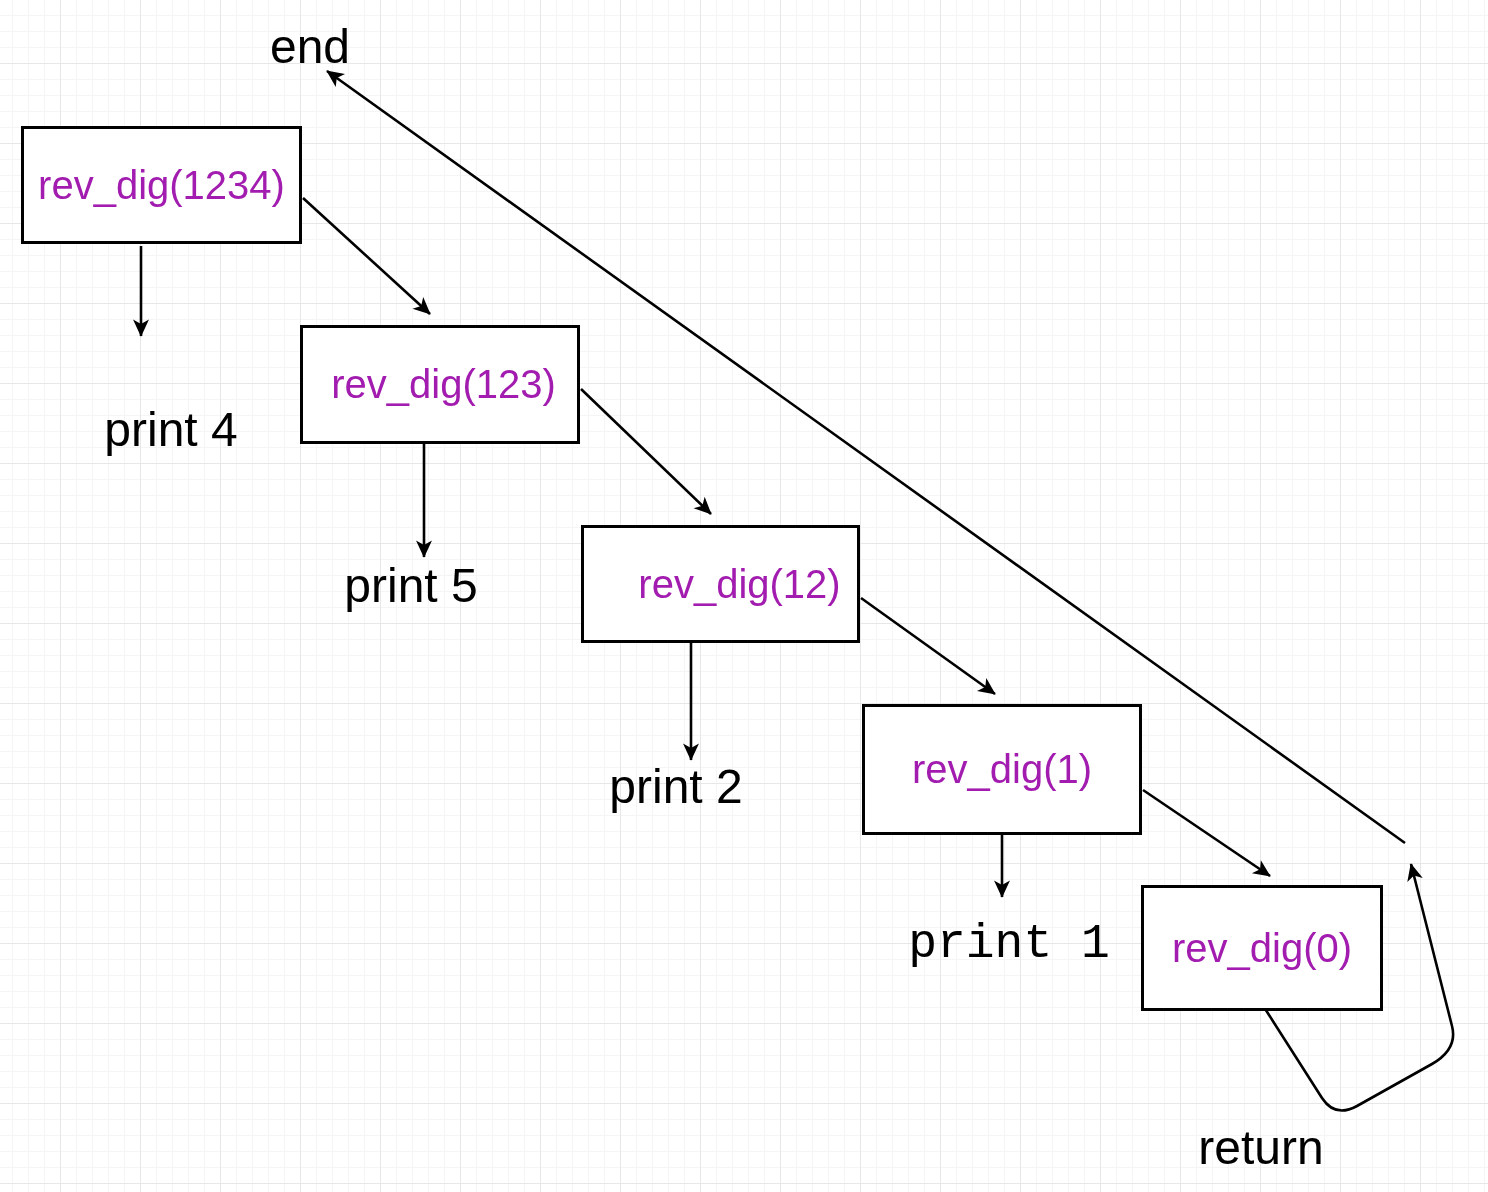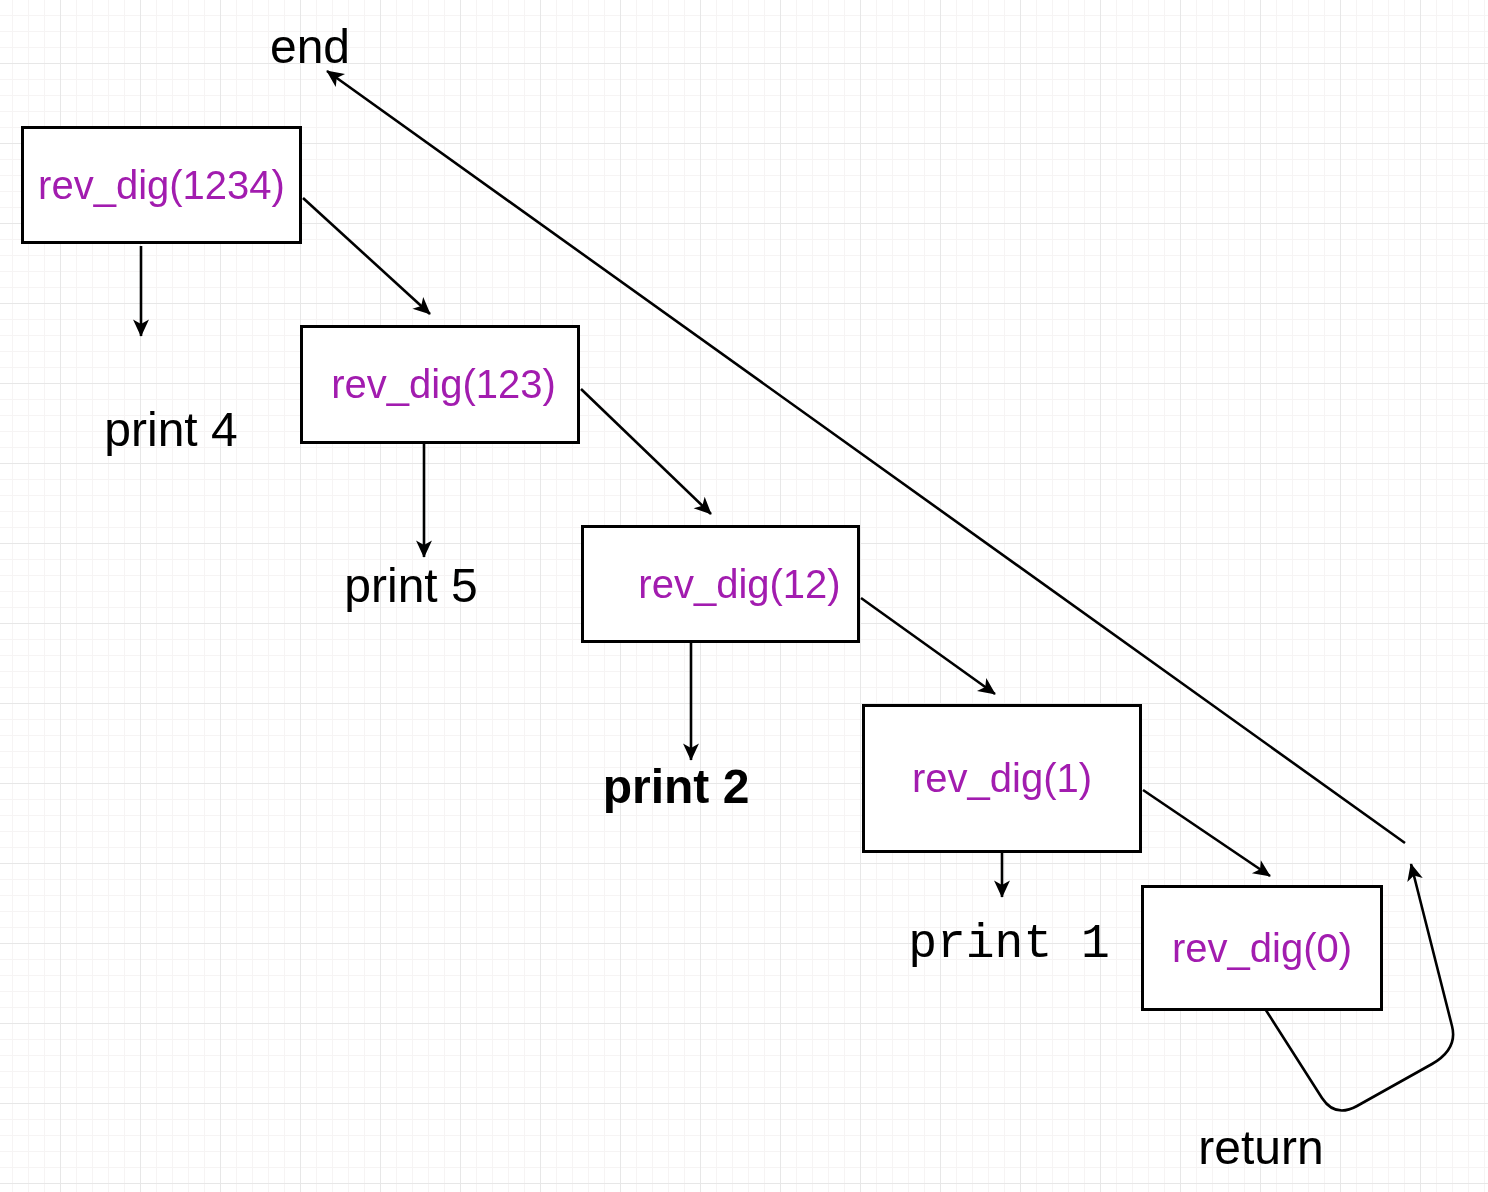--- a/index.html
+++ b/index.html
@@ -80,28 +80,28 @@
   <div id="node-layer">
       <div class="node" style="left: 21px; top: 126px; width: 281px; height: 118px;">
         <span>rev_dig(1234)</span>
       </div>
       <div class="node" style="left: 300px; top: 325px; width: 280px; height: 119px; padding-left: 7px;">
         <span>rev_dig(123)</span>
       </div>
       <div class="node" style="left: 581px; top: 525px; width: 279px; height: 118px; padding-left: 38px;">
         <span>rev_dig(12)</span>
       </div>
-      <div class="node" style="left: 862px; top: 704px; width: 280px; height: 149px;">
+      <div class="node" style="left: 862px; top: 704px; width: 280px; height: 131px;">
         <span>rev_dig(1)</span>
       </div>
       <div class="node" style="left: 1141px; top: 885px; width: 242px; height: 126px;">
         <span>rev_dig(0)</span>
       </div>
     </div>
   <div id="label-layer">
       <div class="flabel" style="left: 310px; top: 46px;">end</div>
       <div class="flabel" style="left: 171px; top: 417px; margin-top: 12px;">print 4</div>
       <div class="flabel" style="left: 411px; top: 585px;">print 5</div>
-      <div class="flabel" style="left: 676px; top: 786px; font-weight: bold;">print 2</div>
+      <div class="flabel" style="left: 676px; top: 786px;">print 2</div>
       <div class="flabel" style="left: 1009px; top: 944px; font-family: Liberation Mono, monospace;">print 1</div>
       <div class="flabel" style="left: 1261px; top: 1147px;">return</div>
     </div>
 </div>
 
 </body></html>

